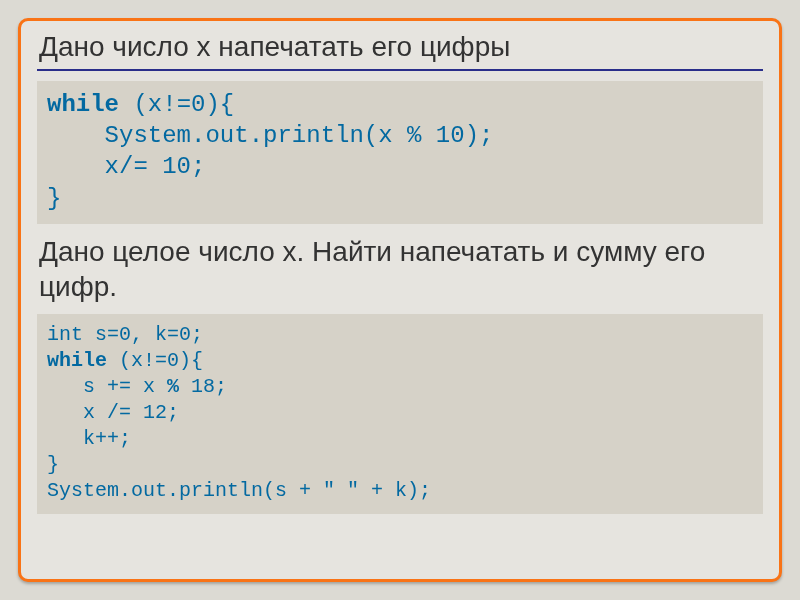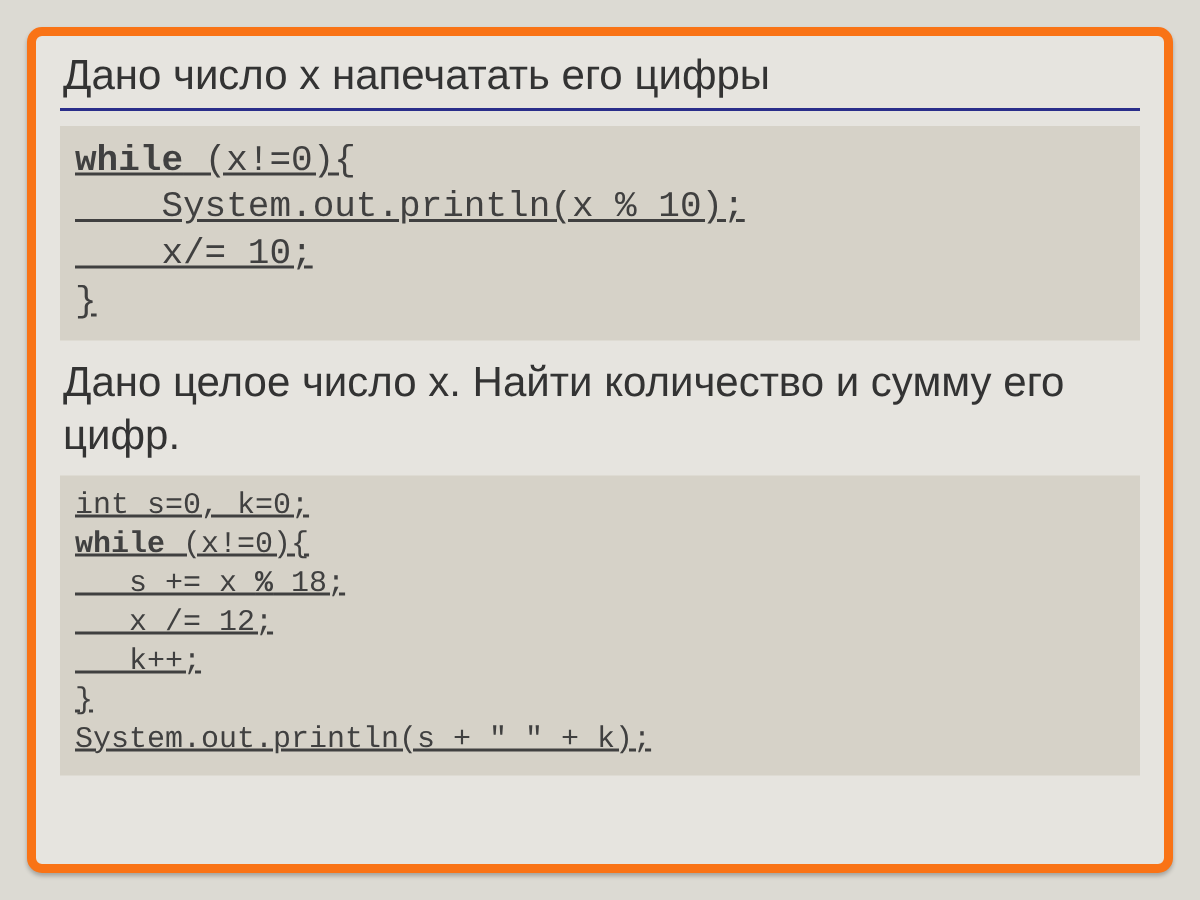--- a/index.html
+++ b/index.html
@@ -8,21 +8,21 @@
     background: #dcdad3;
     font-family: Arial, Helvetica, sans-serif;
     display: flex;
     align-items: center;
     justify-content: center;
   }
   .panel {
     width: 764px;
     height: 564px;
     background: #e6e4df;
-    border: 6px solid #f97316;
+    border: 3px solid #f97316;
     border-radius: 10px;
     box-shadow: 0 2px 3px rgba(0,0,0,0.25);
     padding: 8px 16px 12px 16px;
   }
   .title {
     font-size: 28px;
     color: #333;
     font-weight: 400;
     padding: 2px 0 4px 2px;
   }
@@ -31,23 +31,22 @@
     background: #2a2e8a;
     margin: 2px 0 10px 0;
   }
   .codebox {
     background: #d6d2c8;
     padding: 8px 10px 10px 10px;
     margin-bottom: 4px;
   }
   .codebox pre {
     font-family: "Courier New", Courier, monospace;
-    color: #404040;
+    color: #0369a1;
     white-space: pre;
-    text-decoration: underline;
   }
   .code1 { font-size: 24px; line-height: 1.3; }
   .subtitle {
     font-size: 28px;
     color: #333;
     font-weight: 400;
     line-height: 1.25;
     padding: 6px 0 10px 2px;
   }
   .code2 { font-size: 20px; line-height: 1.3; }
@@ -61,21 +60,21 @@
   <div class="title">Дано число x напечатать его цифры</div>
   <div class="hr"></div>
 
   <div class="codebox">
 <pre class="code1"><span class="kw">while</span><span> (x!=0){</span>
 <span>    System.out.println(x % 10);</span>
 <span>    x/= 10;</span>
 <span>}</span></pre>
   </div>
 
-  <div class="subtitle">Дано целое число x. Найти количество и сумму его цифр.</div>
+  <div class="subtitle">Дано целое число x. Найти напечатать и сумму его цифр.</div>
 
   <div class="codebox">
 <pre class="code2"><span>int s=0, k=0;</span>
 <span class="kw">while</span><span> (x!=0){</span>
 <span>   s += x </span><span class="kw">%</span><span> 18;</span>
 <span>   x /= 12;</span>
 <span>   k++;</span>
 <span>}</span>
 <span>System.out.println(s + " " + k);</span></pre>
   </div>

